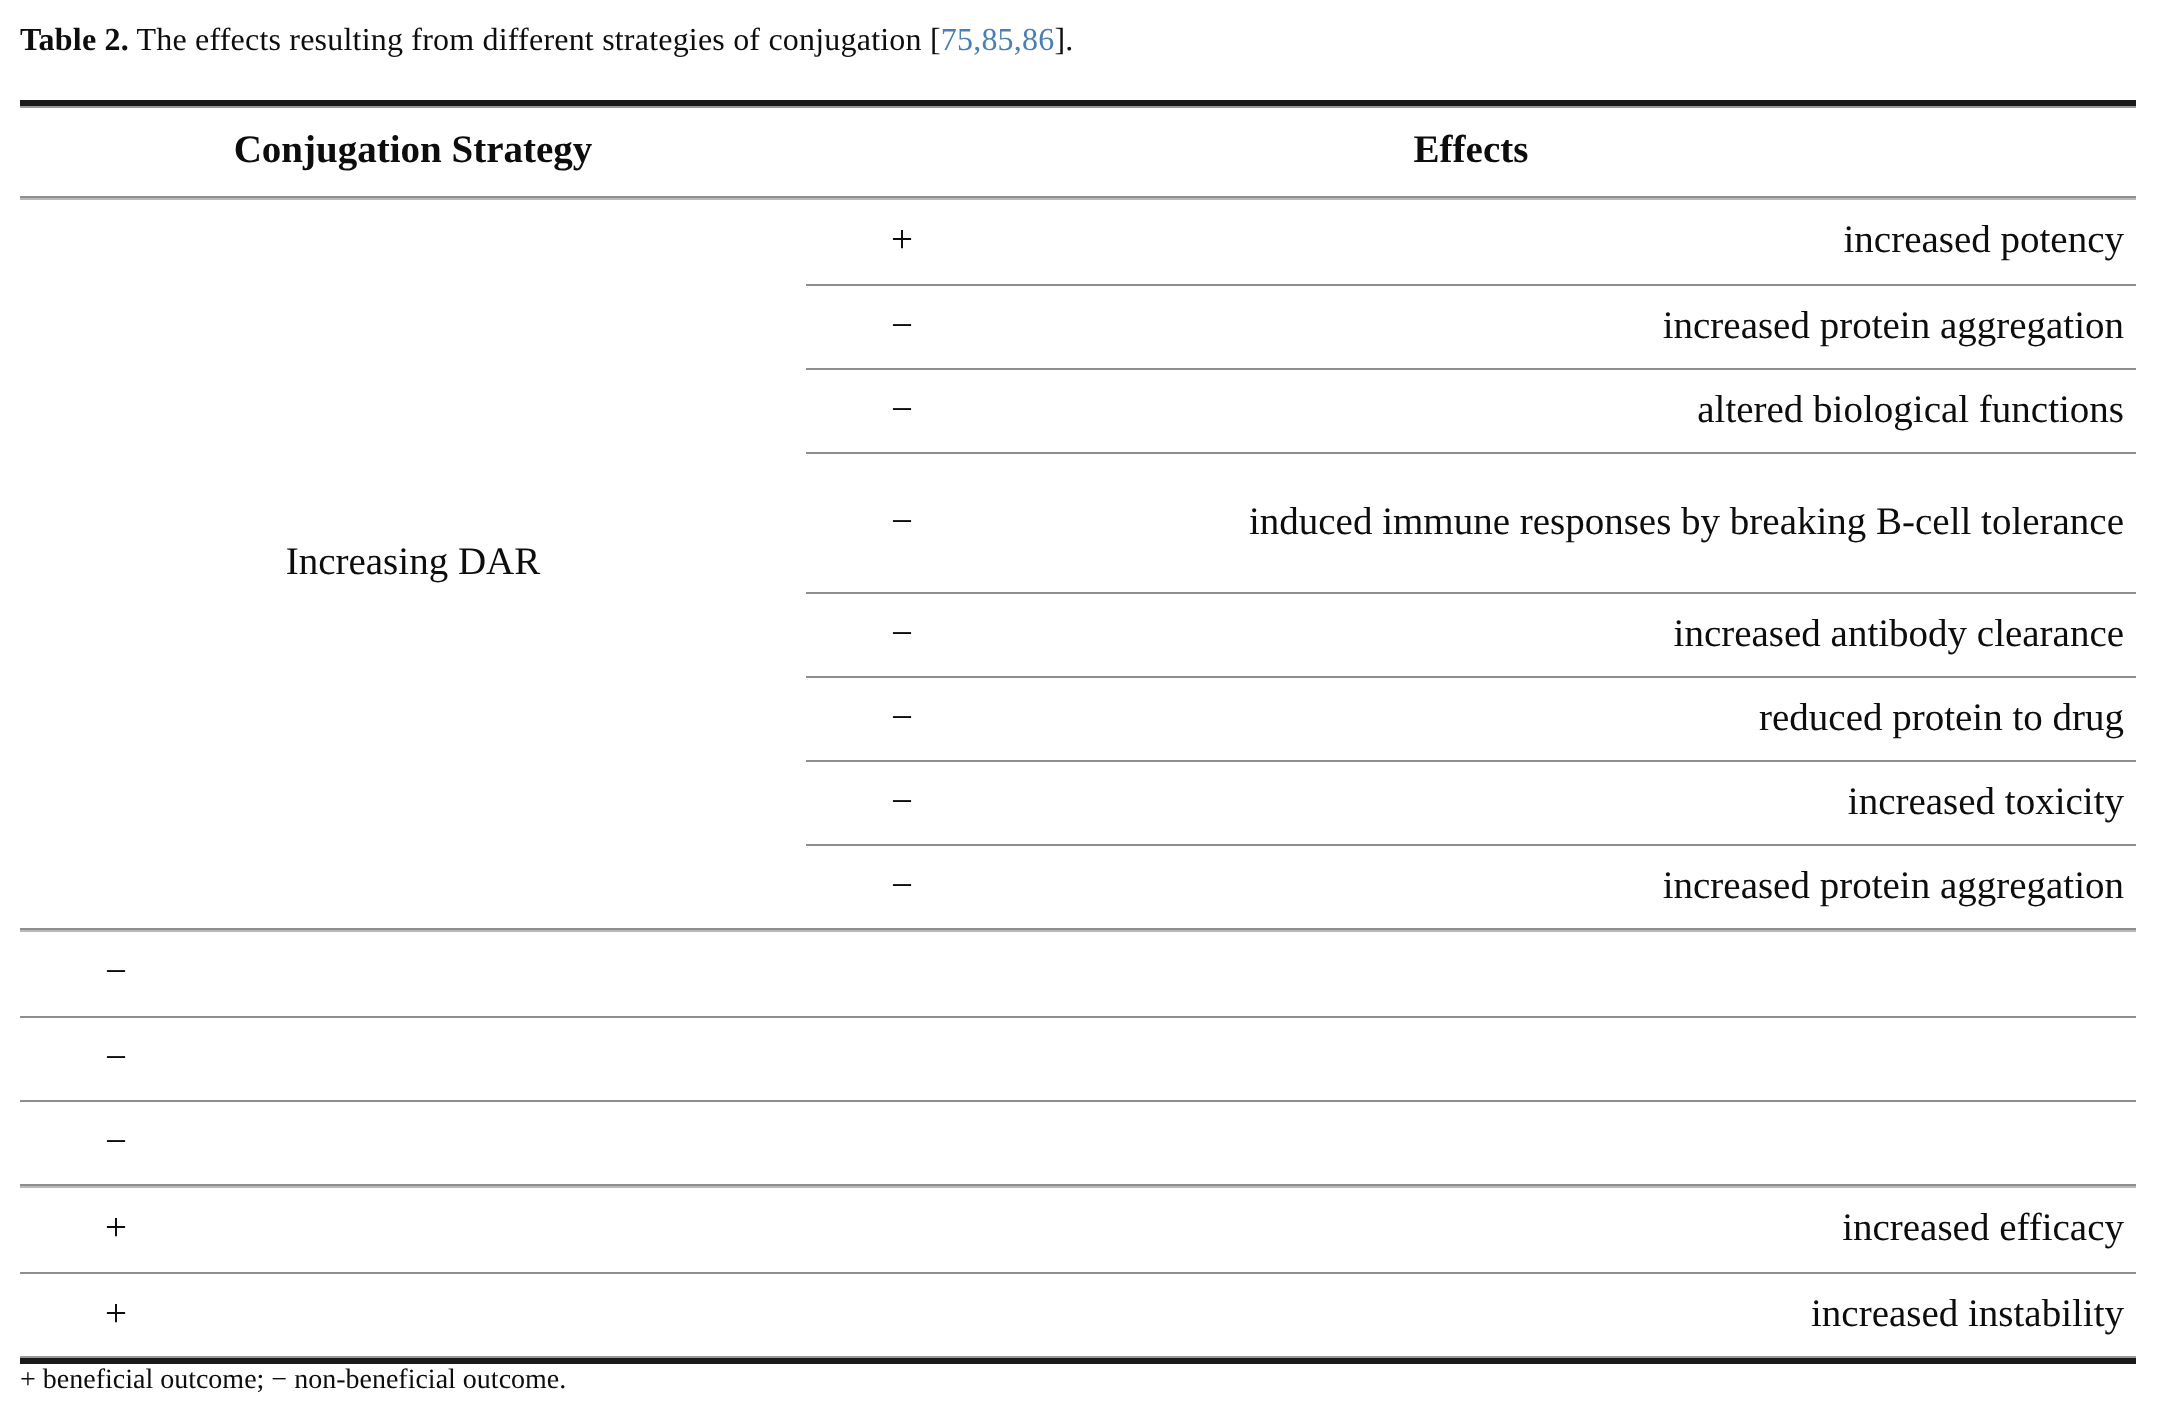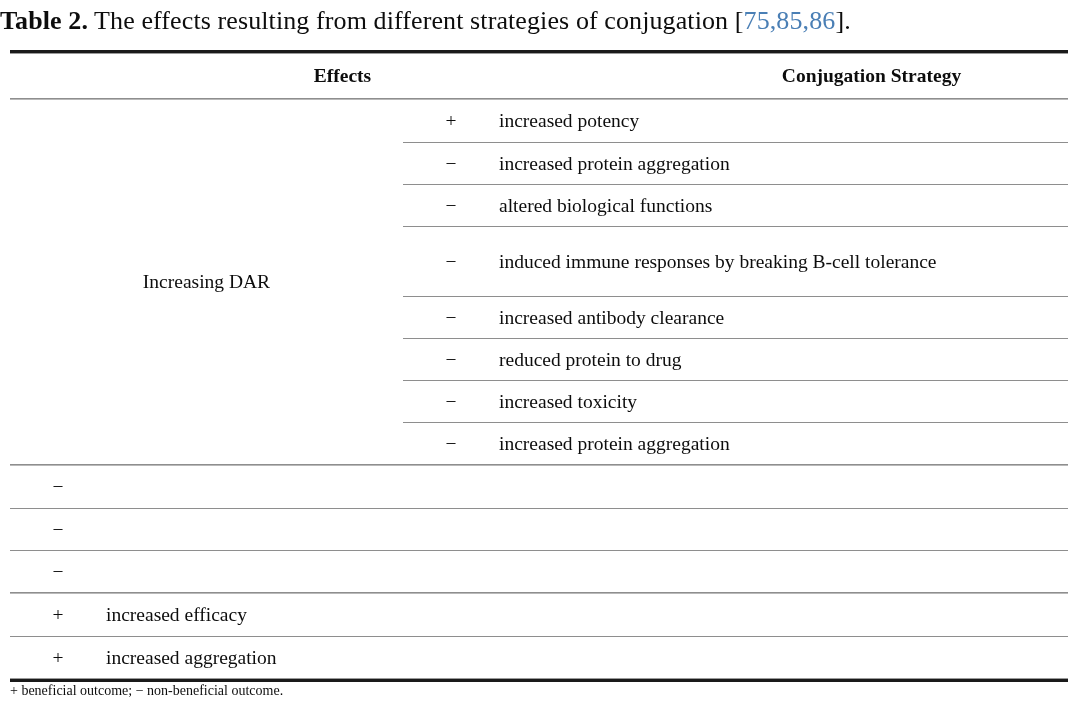--- a/index.html
+++ b/index.html
@@ -19,24 +19,24 @@
     position: relative;
     width: 1080px;
     height: 713px;
     box-sizing: border-box;
     padding: 0;
   }
 
   
   .caption {
     position: absolute;
-    left: 0;
+    left: 10px;
     top: 8px;
     width: 1058px;
-    font-size: 26px;
+    font-size: 16px;
     line-height: 26px;
     letter-spacing: 0.1px;
     white-space: nowrap;
   }
   .caption .cap-label {
     font-weight: bold;
   }
   .caption .cap-ref {
     color: #4a7fb5;
   }
@@ -126,21 +126,21 @@
     border-top: none;
   }
   .sign {
     width: 96px;
     flex: 0 0 96px;
     text-align: center;
     font-size: 19.5px;
   }
   .effect {
     flex: 1 1 auto;
-    text-align: left;
+    text-align: right;
     font-size: 19.5px;
     line-height: 28px;
     padding-right: 6px;
   }
 
   
   .h1 { height: 42px; }
   .h2 { height: 70px; }
 
   
@@ -160,22 +160,22 @@
 
   <div class="caption">
     <span class="cap-label">Table 2.</span><span> The effects resulting from different strategies of conjugation [</span><span class="cap-ref">75,85,86</span><span>].</span>
   </div>
 
   <div class="table-wrap">
 
     <div class="rule-top"></div>
 
     <div class="thead">
+      <div class="th th-strategy">Conjugation Strategy</div>
       <div class="th th-effects">Effects</div>
-      <div class="th th-strategy">Conjugation Strategy</div>
     </div>
 
     <div class="rule-group"></div>
 
     <div class="group">
       <div class="group-label">Increasing DAR</div>
       <div class="group-rows">
         <div class="erow h1">
           <div class="sign">+</div>
           <div class="effect">increased potency</div>
@@ -230,21 +230,21 @@
     <div class="rule-group"></div>
 
     <div class="group">
       <div class="group-rows">
         <div class="erow h1">
           <div class="sign">+</div>
           <div class="effect">increased efficacy</div>
         </div>
         <div class="erow h1">
           <div class="sign">+</div>
-          <div class="effect">increased aggregation</div>
+          <div class="effect">increased instability</div>
         </div>
       </div>
     </div>
 
     <div class="rule-bottom"></div>
 
   </div>
 
   <div class="footnote">+ beneficial outcome; − non-beneficial outcome.</div>
 

